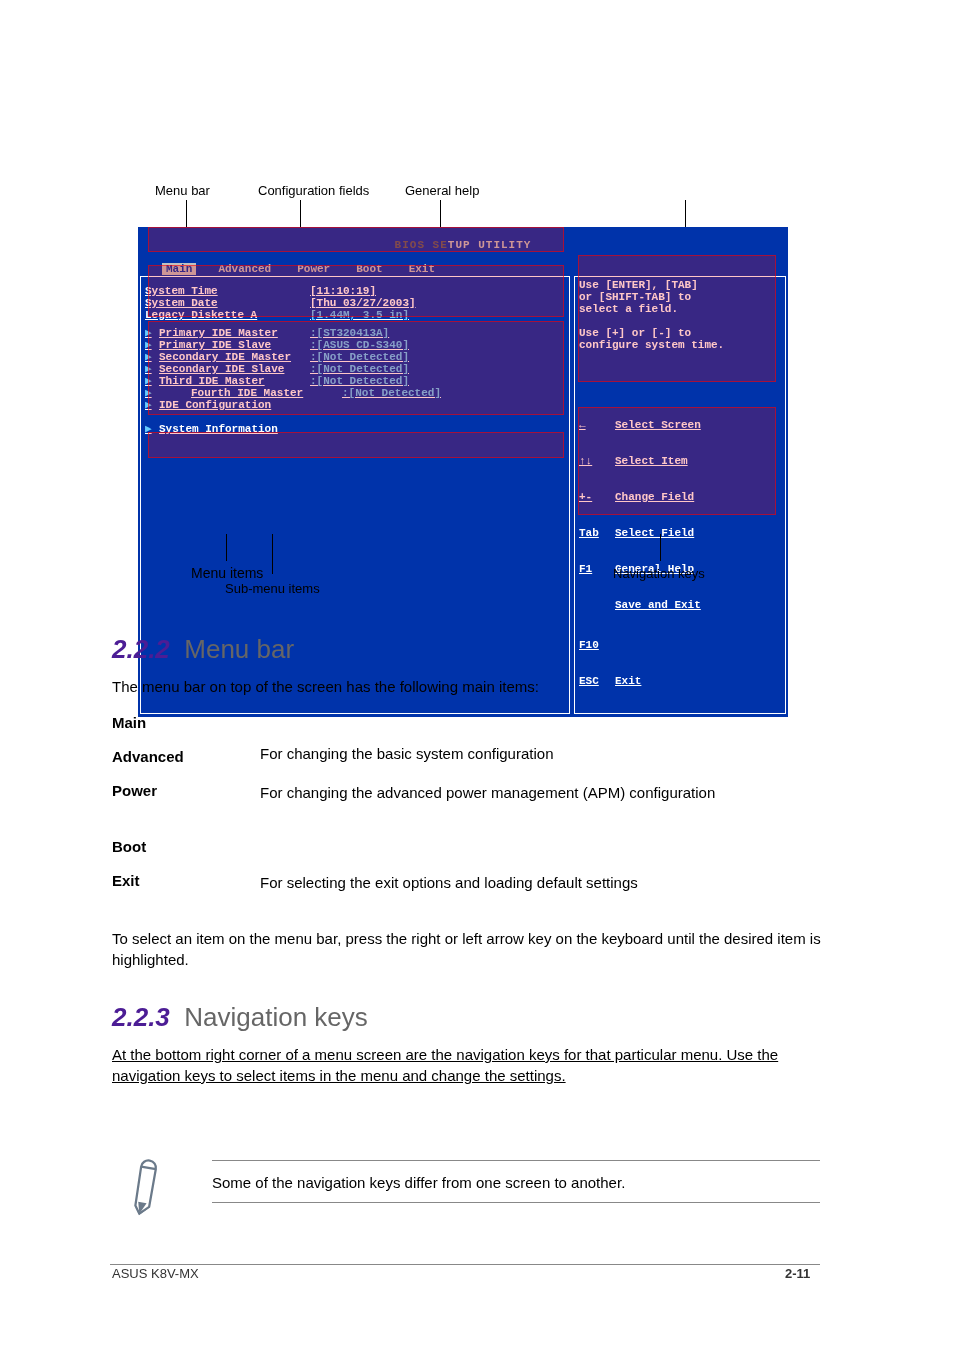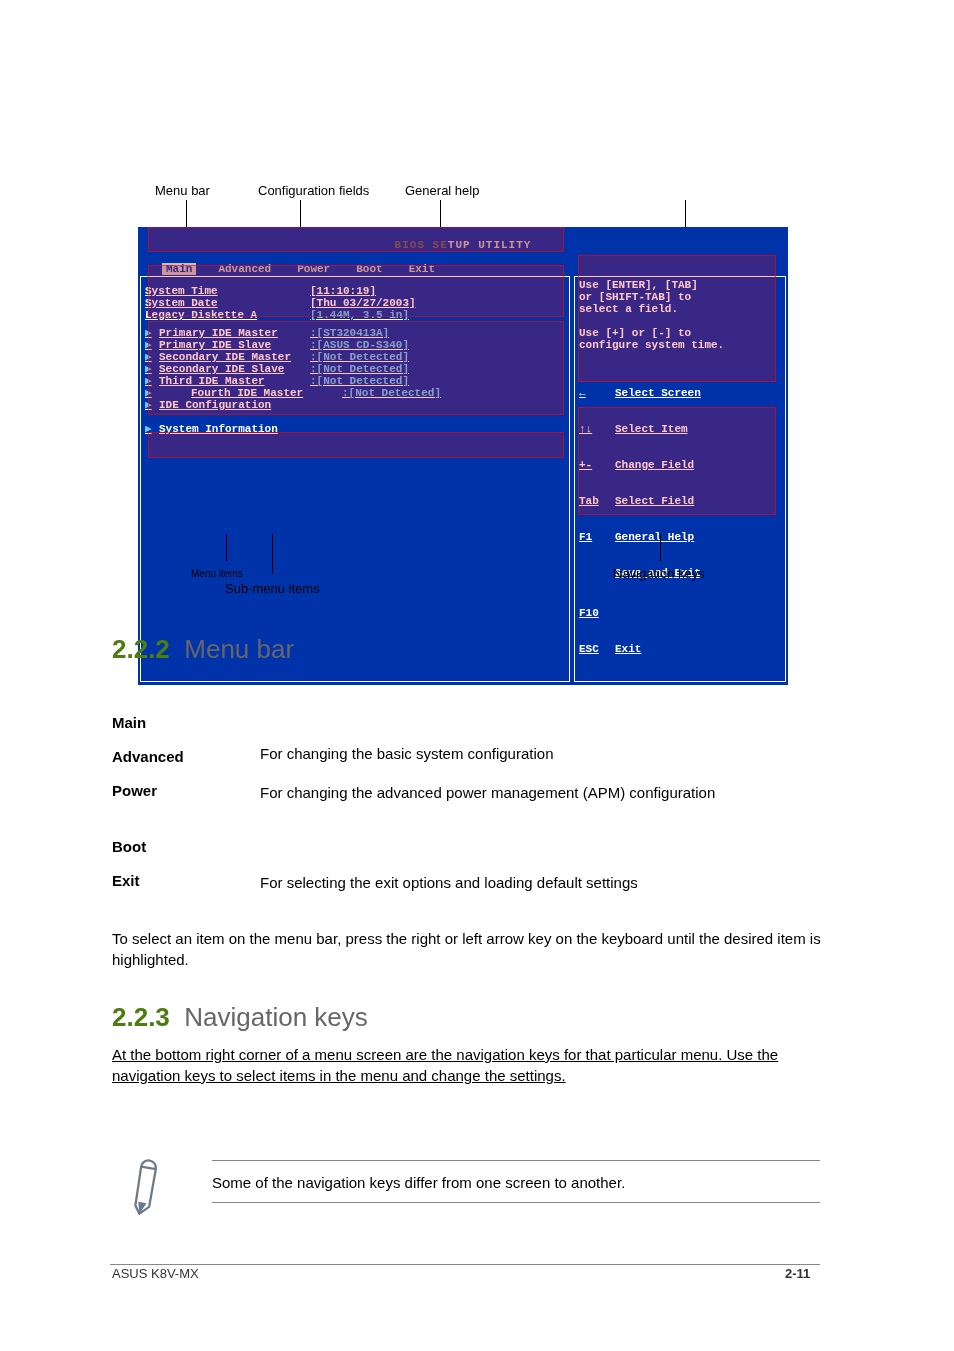--- a/index.html
+++ b/index.html
@@ -73,20 +73,21 @@
     flex: 0 0 430px;
     margin-right: 4px;
     display: flex;
     flex-direction: column;
   }
   .panel.right {
     flex: 1 1 auto;
     display: flex;
     flex-direction: column;
     justify-content: space-between;
+    gap: 32px;
   }
   .row { white-space: pre; display:flex;text-decoration:underline; }
   .row .lab { display:inline-block; width: 165px; }
   .row .val { display:inline-block; }
   .row .val.cyan { color:#66ccff; }
   .arrow { color:#66ccff; display:inline-block; width:14px; }
   .sep { height: 6px; }
   .panel .cyan { color:#66ccff; }
   .help-text { color:#ffffff; white-space:pre; }
   .keys { white-space: pre; margin-top: 12px; }
@@ -120,21 +121,21 @@
     font-size: 15px;
     line-height: 21px;
     color: #000;
   }
   .heading {
     position:absolute;
     font-size: 26px;
     font-weight: normal;
     color:#666;
   }
-  .heading .num { font-weight:bold; color:#4d7c0f; }
+  .heading .num { font-weight:bold; color:#4c1d95;font-style:italic; }
   .subhead { position:absolute; font-size:15px; font-weight:bold; }
   .subpara { position:absolute; font-size:15px; line-height:21px; }
 
   
   .note-hr { position:absolute; height:1px; background:#888; }
   .note-icon {
     position:absolute;
     transform: rotate(-35deg);
   }
   .note-icon svg { width:48px; height:48px; }
@@ -234,27 +235,28 @@
           </div>
         </div>
       </div>
     </div>
   </div>
 
   <div class="vrule" style="left:226px; top:534px; height:27px;"></div>
   <div class="vrule" style="left:272px; top:534px; height:40px;"></div>
   <div class="vrule" style="left:660px; top:534px; height:27px;"></div>
 
-  <div class="bodytext" style="left:191px; top:563px; font-size:10px;">Menu items</div>
+  <div class="bodytext" style="left:191px; top:563px; font-size:14px;">Menu items</div>
   <div class="bodytext" style="left:225px; top:578px; font-size:13px;">Sub-menu items</div>
   <div class="bodytext" style="left:613px; top:563px; font-size:13px;">Navigation keys</div>
 
   <div class="heading" style="left:112px; top:634px;">
     <span class="num">2.2.2</span>&nbsp;&nbsp;<span>Menu bar</span>
   </div>
+  <div class="bodytext" style="left:112px; top:676px; width:710px;">The menu bar on top of the screen has the following main items:</div>
 
   <div class="subhead" style="left:112px; top:714px;">Main</div>
   <div class="subpara" style="left:260px; top:714px; width:560px;margin-top:29px;">For changing the basic system configuration</div>
 
   <div class="subhead" style="left:112px; top:748px;">Advanced</div>
 
   <div class="subhead" style="left:112px; top:782px;">Power</div>
   <div class="subpara" style="left:260px; top:782px; width:560px;">For changing the advanced power management (APM) configuration</div>
 
   <div class="subhead" style="left:112px; top:838px;">Boot</div>

